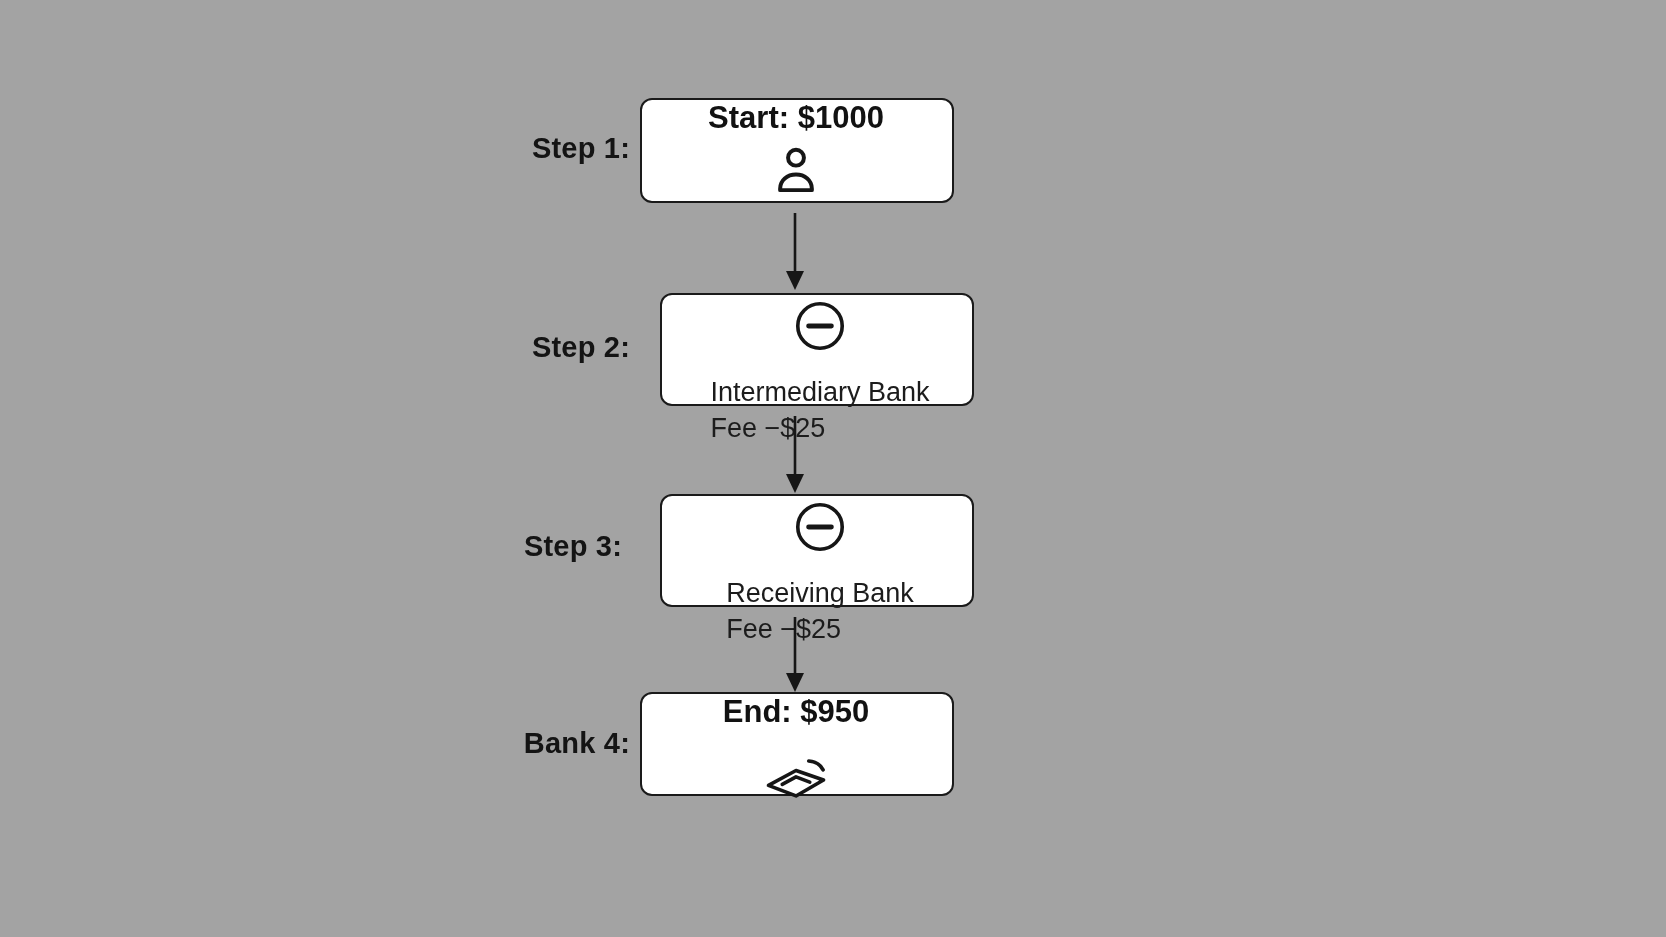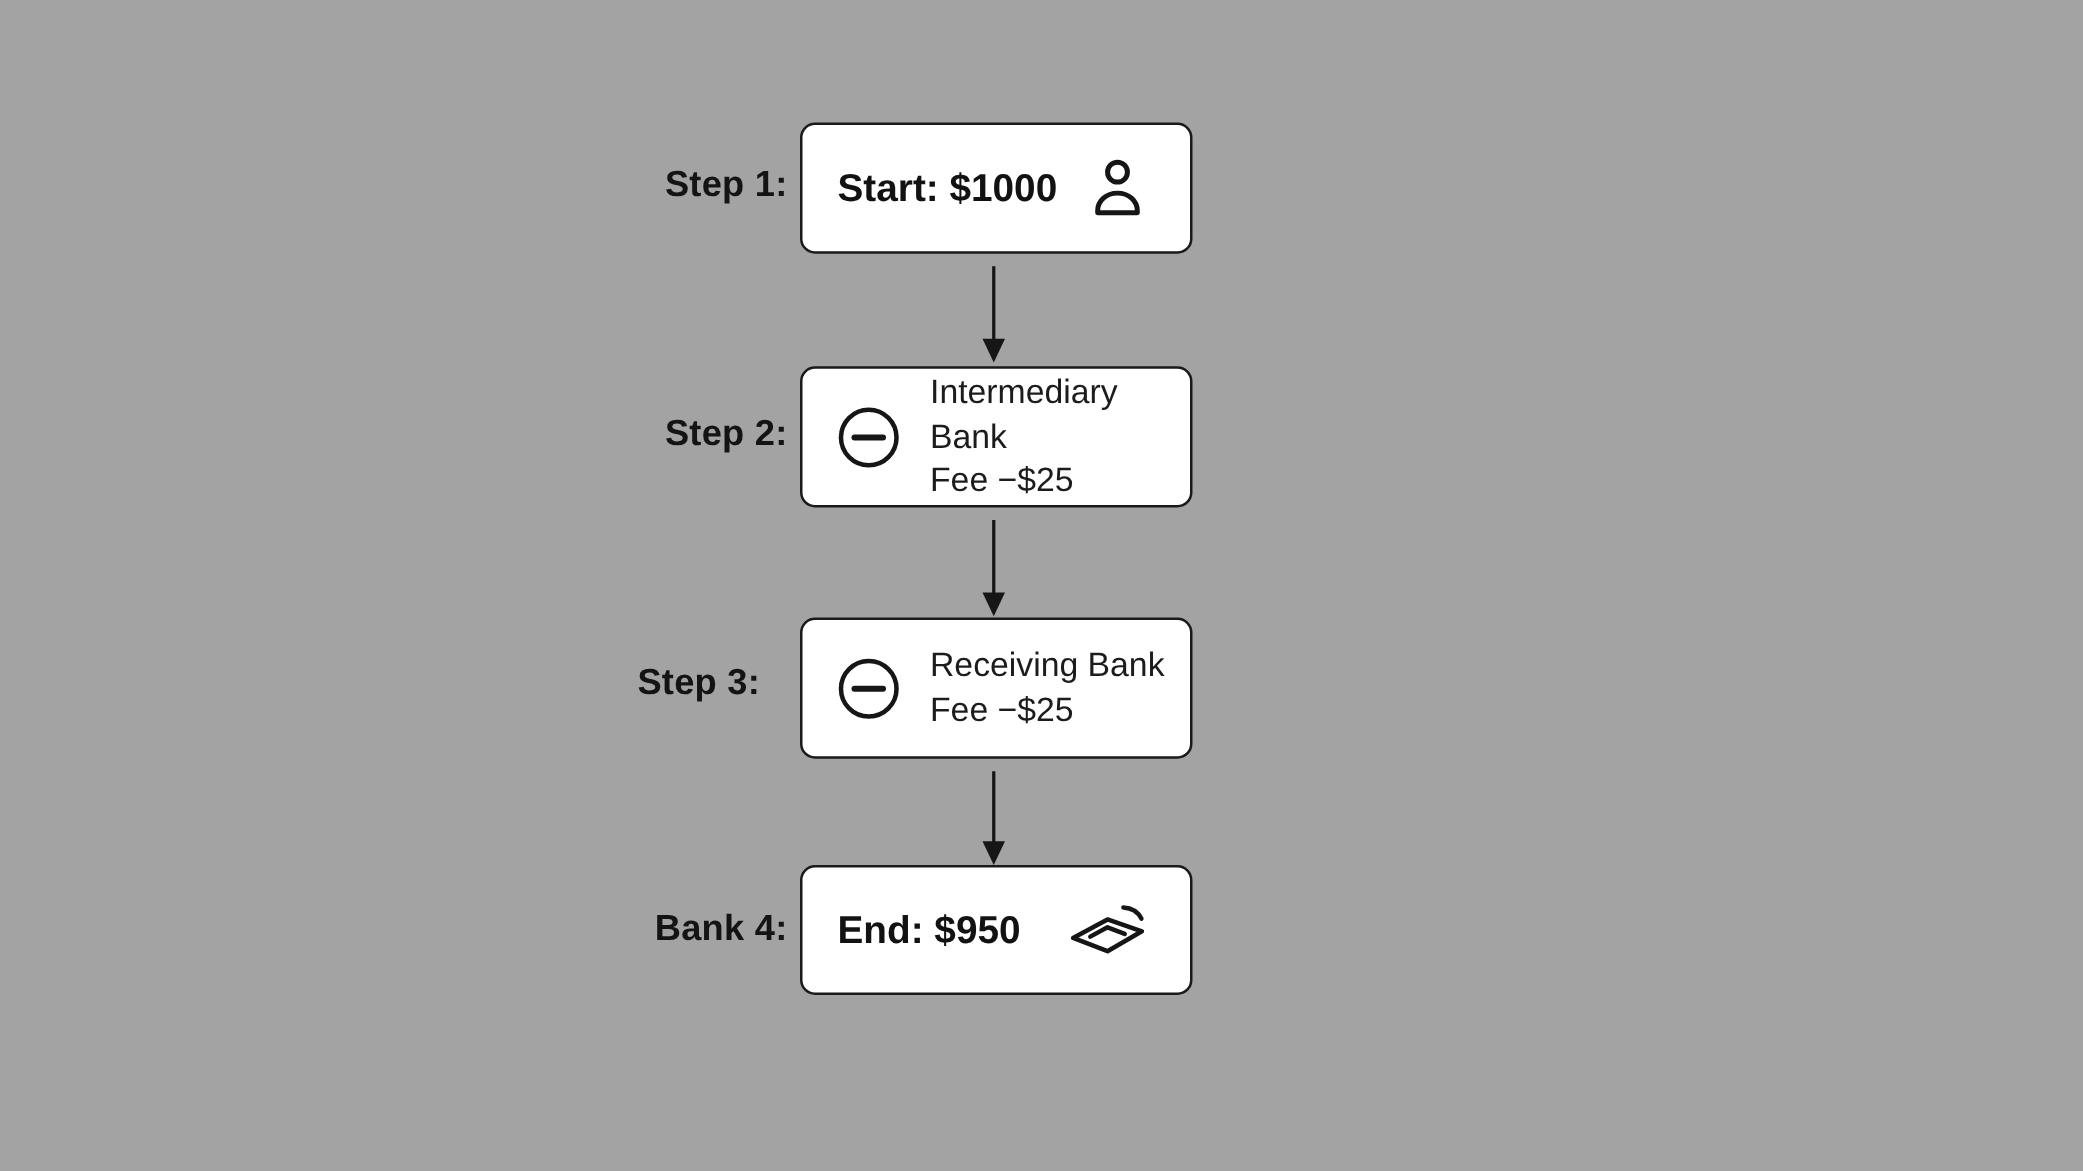--- a/index.html
+++ b/index.html
@@ -25,29 +25,31 @@
   }
   .node {
     position: absolute;
     left: 640px;
     width: 314px;
     background: #ffffff;
     border: 2.5px solid #1a1a1a;
     border-radius: 12px;
     display: flex;
     align-items: center;
+    flex-direction: column;
   }
   .node.single {
     justify-content: space-between;
     padding: 0 30px 0 28px;
   }
   .node.double {
     justify-content: flex-start;
     gap: 18px;
     padding: 0 16px 0 22px;
+    margin-left: 20px;
   }
   .node-text-big {
     font-size: 31px;
     font-weight: 700;
     color: #121212;
   }
   .node-text-lines {
     display: flex;
     flex-direction: column;
     font-size: 27px;
@@ -58,21 +60,21 @@
   .icon { display: block; flex: 0 0 auto; }
   .arrow { position: absolute; left: 783px; }
 </style>
 </head>
 <body>
 
 <div class="canvas">
 
   <div class="step-label" style="left:470px; top:132px;">Step 1:</div>
   <div class="step-label" style="left:470px; top:331px;">Step 2:</div>
-  <div class="step-label" style="left:448px; top:530px;">Step 3:</div>
+  <div class="step-label" style="left:462px; top:530px;">Step 3:</div>
   <div class="step-label" style="left:470px; top:727px;">Bank 4:</div>
 
   <div class="node single" style="top:98px; height:105px;">
     <span class="node-text-big">Start: $1000</span>
     <svg class="icon" width="56" height="60" viewBox="0 0 24 24" fill="none" stroke="#161616" stroke-width="1.7" stroke-linecap="round" stroke-linejoin="round">
       <circle cx="12" cy="6.3" r="3.4"></circle>
       <path d="M5.2 20.2 v-0.6 c0-3.6 3-6.1 6.8-6.1 s6.8 2.5 6.8 6.1 v0.6 z"></path>
     </svg>
   </div>
 

